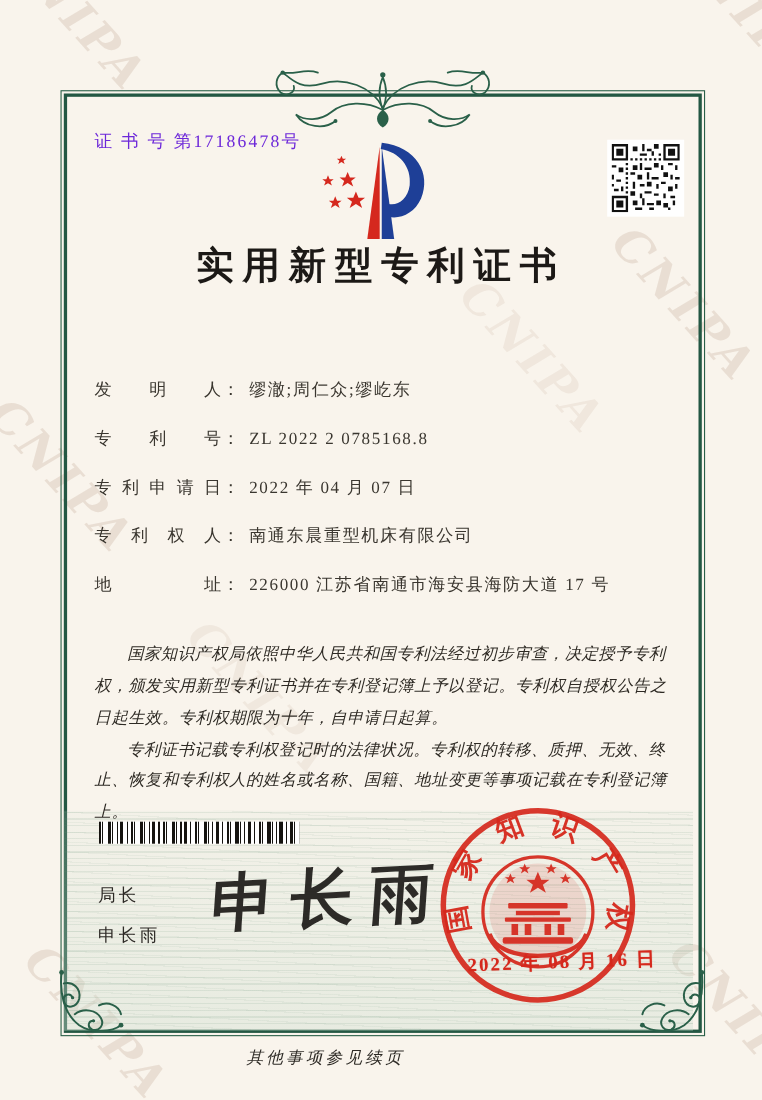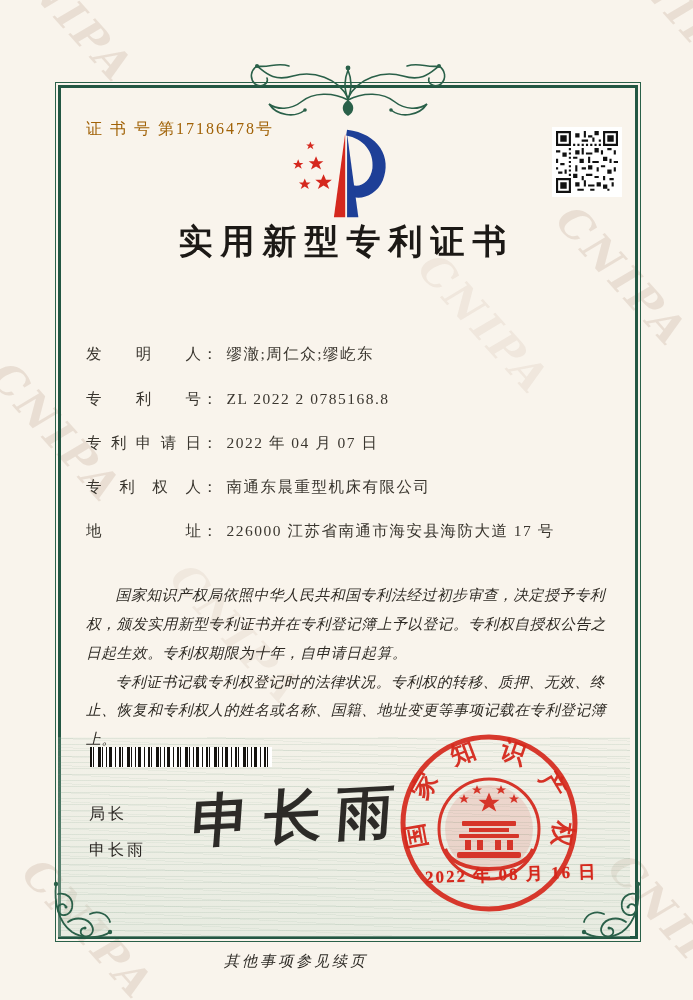--- a/index.html
+++ b/index.html
@@ -20,21 +20,21 @@
      background:
        repeating-linear-gradient(0deg, rgba(96,142,114,0.13) 0 1px, rgba(255,255,255,0) 1px 6px),
        repeating-linear-gradient(3deg, rgba(96,142,114,0.07) 0 1px, rgba(255,255,255,0) 1px 9px),
        linear-gradient(180deg, rgba(210,226,212,0.15), rgba(205,222,208,0.4));}
 
   .ornament-top{position:absolute;left:243px;top:58px;width:210px;height:62px;}
   .corner-flourish{position:absolute;width:64px;height:66px;}
   .cf-bl{left:50px;top:876px;}
   .cf-br{left:580px;top:876px;transform:scaleX(-1);}
 
-  .cert-no{position:absolute;left:86px;top:119px;font-size:16px;letter-spacing:2px;color:#a16207;}
+  .cert-no{position:absolute;left:86px;top:119px;font-size:16px;letter-spacing:2px;color:#6d28d9;}
 
   .logo{position:absolute;left:283px;top:126px;width:130px;height:94px;}
   .qr{position:absolute;left:552px;top:127px;width:62px;height:62px;background:#fff;padding:4px;}
 
   .title{position:absolute;left:0;top:219px;width:693px;text-align:center;
      font-size:34px;font-weight:bold;letter-spacing:8px;color:#1c1916;}
 
   .field-row{position:absolute;left:86px;font-size:15.5px;color:#3a362f;letter-spacing:1px;white-space:nowrap;}
   .flabel{display:inline-block;width:116px;text-align:justify;text-align-last:justify;vertical-align:bottom;}
   .fcolon{margin-right:8px;}

